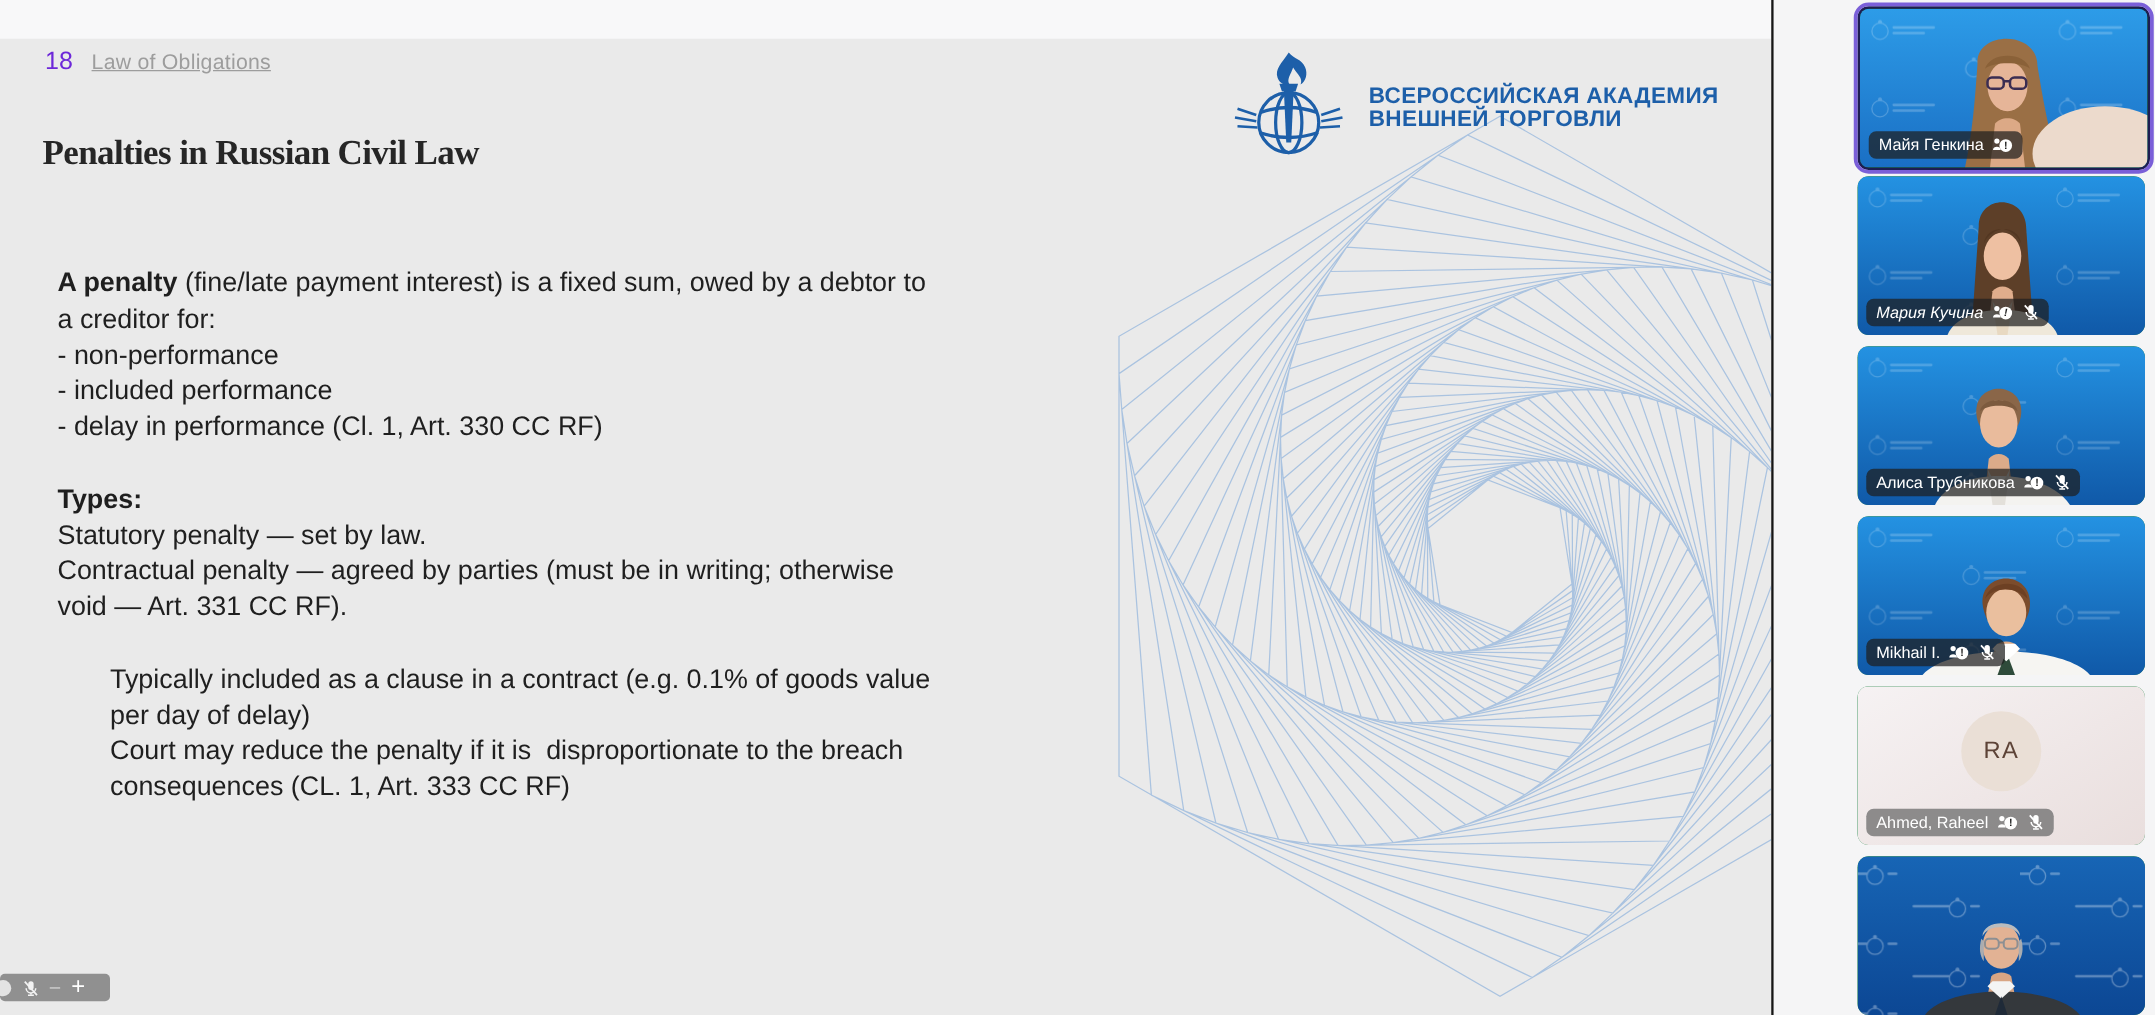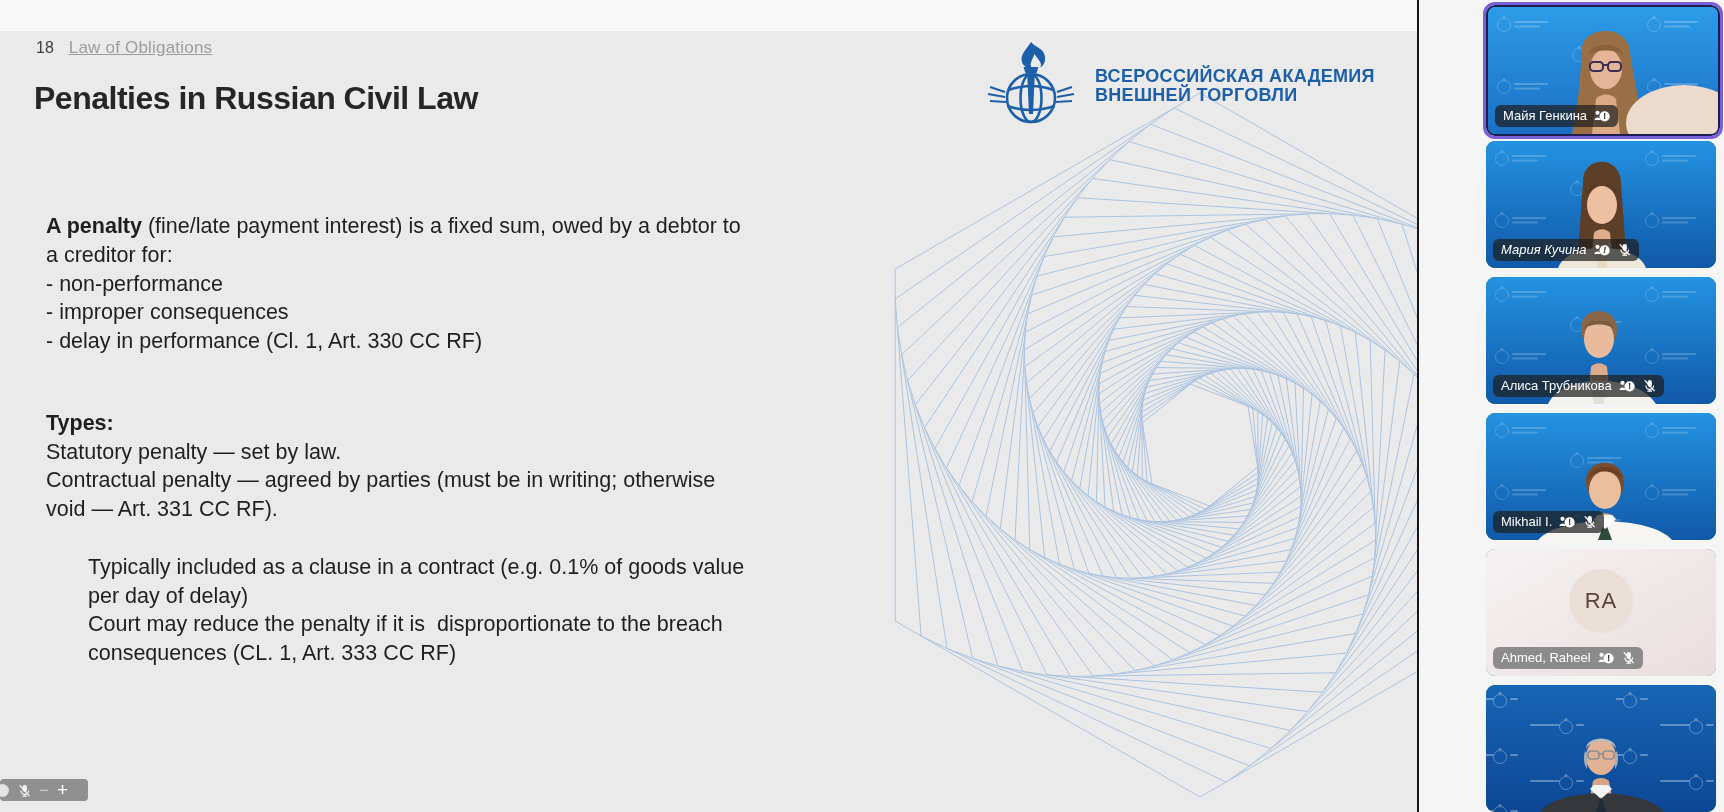--- a/index.html
+++ b/index.html
@@ -5,50 +5,50 @@
   html,body{margin:0;padding:0;}
   body{width:1724px;height:812px;overflow:hidden;background:#f5f5f6;
        font-family:"Liberation Sans",sans-serif;}
   #app{position:relative;width:1724px;height:812px;}
 
   
   .slide{position:absolute;left:0;top:0;width:1417px;height:812px;background:#eaeaea;overflow:hidden;}
   .slide-topstrip{position:absolute;left:0;top:0;width:1417px;height:31px;background:#f8f8f9;}
   .spiral-wrap{position:absolute;left:0;top:0;width:1417px;height:812px;pointer-events:none;}
   .slide-meta{position:absolute;left:36px;top:38px;display:flex;align-items:baseline;gap:15px;}
-  .page-num{font-size:16px;color:#404040;}
+  .page-num{font-size:20px;color:#6d28d9;}
   .section-hdr{font-size:17px;color:#9d9d9d;letter-spacing:.2px;text-decoration:underline;}
-  .slide-title{position:absolute;left:34px;top:80px;font-size:32px;font-weight:bold;color:#262626;letter-spacing:-.5px;}
+  .slide-title{position:absolute;left:34px;top:107px;font-size:28px;font-weight:bold;color:#262626;letter-spacing:-.5px;font-family:Liberation Serif, serif;}
   .body-block{position:absolute;left:46px;top:212px;width:860px;font-size:21.5px;color:#1f1f1f;}
   .line{line-height:28.8px;white-space:pre;}
   .blank{height:28.8px;}
   .notes-block{margin-left:42px;}
   b.lead{font-weight:bold;}
-  .types-lead{font-weight:bold;margin-top:24px;}
+  .types-lead{font-weight:bold;}
 
   
   .logo{position:absolute;left:985px;top:40px;display:flex;align-items:center;gap:18px;}
   .logo-text{font-size:18px;font-weight:bold;line-height:19px;letter-spacing:.3px;}
 
   
   .divider{position:absolute;left:1417px;top:0;width:2px;height:812px;background:#161616;}
   .panel{position:absolute;left:1419px;top:0;width:305px;height:812px;background:#f5f5f6;}
 
   
   .tile{position:absolute;left:1486px;width:230px;height:127px;border-radius:9px;overflow:hidden;background:#15803d;}
   .tile.active{border:2px solid #1d1d52;outline:3px solid #7a5fd8;}
   .tile svg.vid{position:absolute;left:0;top:0;}
   .nametag{position:absolute;left:7px;bottom:7px;display:flex;align-items:center;gap:7px;
            background:rgba(30,30,30,.72);border-radius:6px;padding:3px 8px 4px;color:#fff;font-size:13px;line-height:15px;}
   .nametag.light{background:rgba(118,118,118,.82);}
   .tile-avatarbg{position:absolute;left:0;top:0;width:230px;height:127px;
                  background:linear-gradient(150deg,#f6f2f3 0%,#efe7e7 55%,#e9dedd 100%);}
   .avatar-circle{position:absolute;left:83px;top:20px;width:64px;height:64px;border-radius:50%;
                  background:#eadfd6;display:flex;align-items:center;justify-content:center;
-                 font-size:22px;color:#5d4337;letter-spacing:1px;}
+                 font-size:19px;color:#5d4337;letter-spacing:1px;}
 
   
   .ctrlbar{position:absolute;left:0px;top:779px;width:86px;height:22px;border-radius:4px;
            background:rgba(139,139,139,.95);display:flex;align-items:center;gap:8px;padding-left:2px;}
   .ctrl-circle{width:13px;height:13px;border-radius:50%;background:#e3e3e3;margin-left:-6px;flex:none;}
   .ctrl-minus{color:#c9c9c9;font-size:17px;line-height:17px;}
   .ctrl-plus{color:#ffffff;font-size:19px;line-height:19px;margin-top:-2px;}
 </style>
 </head>
 <body>
@@ -94,21 +94,21 @@
       <div class="logo-text" style="color:#1d5fa9">
         <div>ВСЕРОССИЙСКАЯ АКАДЕМИЯ</div>
         <div>ВНЕШНЕЙ ТОРГОВЛИ</div>
       </div>
     </div>
 
     <div class="body-block">
       <div class="line"><b class="lead">A penalty</b><span> (fine/late payment interest) is a fixed sum, owed by a debtor to</span></div>
       <div class="line">a creditor for:</div>
       <div class="line">- non-performance</div>
-      <div class="line">- improper consequences</div>
+      <div class="line">- included performance</div>
       <div class="line">- delay in performance (Cl. 1, Art. 330 CC RF)</div>
       <div class="blank"></div>
       <div class="line types-lead">Types:</div>
       <div class="line">Statutory penalty — set by law.</div>
       <div class="line">Contractual penalty — agreed by parties (must be in writing; otherwise</div>
       <div class="line">void — Art. 331 CC RF).</div>
       <div class="blank"></div>
       <div class="notes-block">
         <div class="line">Typically included as a clause in a contract (e.g. 0.1% of goods value</div>
         <div class="line">per day of delay)</div>

